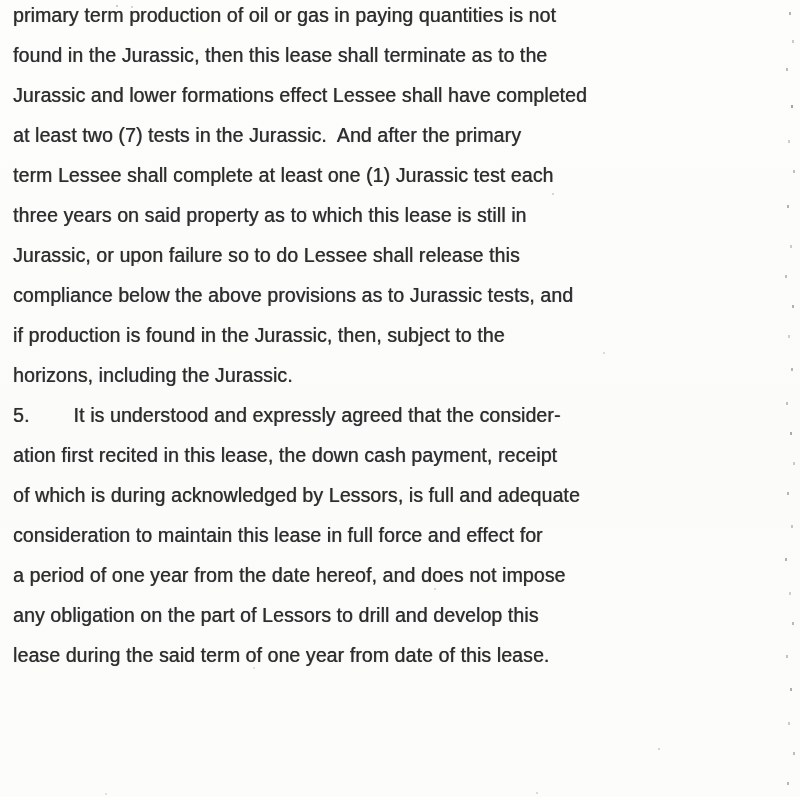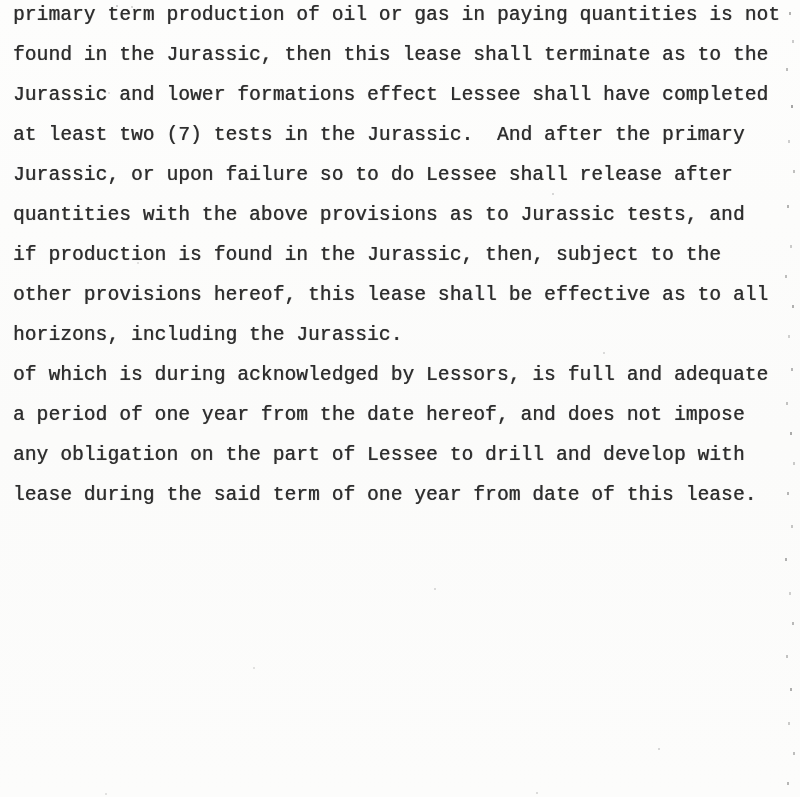--- a/index.html
+++ b/index.html
@@ -6,21 +6,21 @@
     margin: 0;
     padding: 0;
     background: #ffffff;
   }
   .page {
     position: relative;
     width: 800px;
     height: 797px;
     background: linear-gradient(180deg, #fdfdfc 0%, #fbfbfa 55%, #fcfcfb 100%);
     overflow: hidden;
-    font-family: Liberation Mono, monospace;
+    font-family: Liberation Sans, sans-serif;
   }
   .text-block {
     position: absolute;
     left: 13px;
     top: -5px;
     right: 0;
   }
   .line {
     height: 40px;
     line-height: 40px;
@@ -92,25 +92,29 @@
 </style>
 </head>
 <body>
 
 <div class="page">
   <div class="text-block">
     <div class="line">primary term production of oil or gas in paying quantities is not</div>
     <div class="line">found in the Jurassic, then this lease shall terminate as to the</div>
     <div class="line">Jurassic and lower formations effect Lessee shall have completed</div>
     <div class="line">at least two (7) tests in the Jurassic.  And after the primary</div>
-    <div class="line">Jurassic, or upon failure so to do Lessee shall release after</div>
-    <div class="line">quantities with the above provisions as to Jurassic tests, and</div>
+    <div class="line">term Lessee shall complete at least one (1) Jurassic test each</div>
+    <div class="line">three years on said property as to which this lease is still in</div>
+    <div class="line">Jurassic, or upon failure so to do Lessee shall release this</div>
+    <div class="line">compliance below the above provisions as to Jurassic tests, and</div>
     <div class="line">if production is found in the Jurassic, then, subject to the</div>
-    <div class="line">other provisions hereof, this lease shall be effective as to all</div>
     <div class="line">horizons, including the Jurassic.</div>
+    <div class="line">5.        It is understood and expressly agreed that the consider-</div>
+    <div class="line">ation first recited in this lease, the down cash payment, receipt</div>
     <div class="line">of which is during acknowledged by Lessors, is full and adequate</div>
+    <div class="line">consideration to maintain this lease in full force and effect for</div>
     <div class="line">a period of one year from the date hereof, and does not impose</div>
-    <div class="line">any obligation on the part of Lessee to drill and develop with</div>
+    <div class="line">any obligation on the part of Lessors to drill and develop this</div>
     <div class="line">lease during the said term of one year from date of this lease.</div>
   </div>
   <div class="edge-noise"></div>
   <div class="dust"></div>
 </div>
 
 </body></html>

